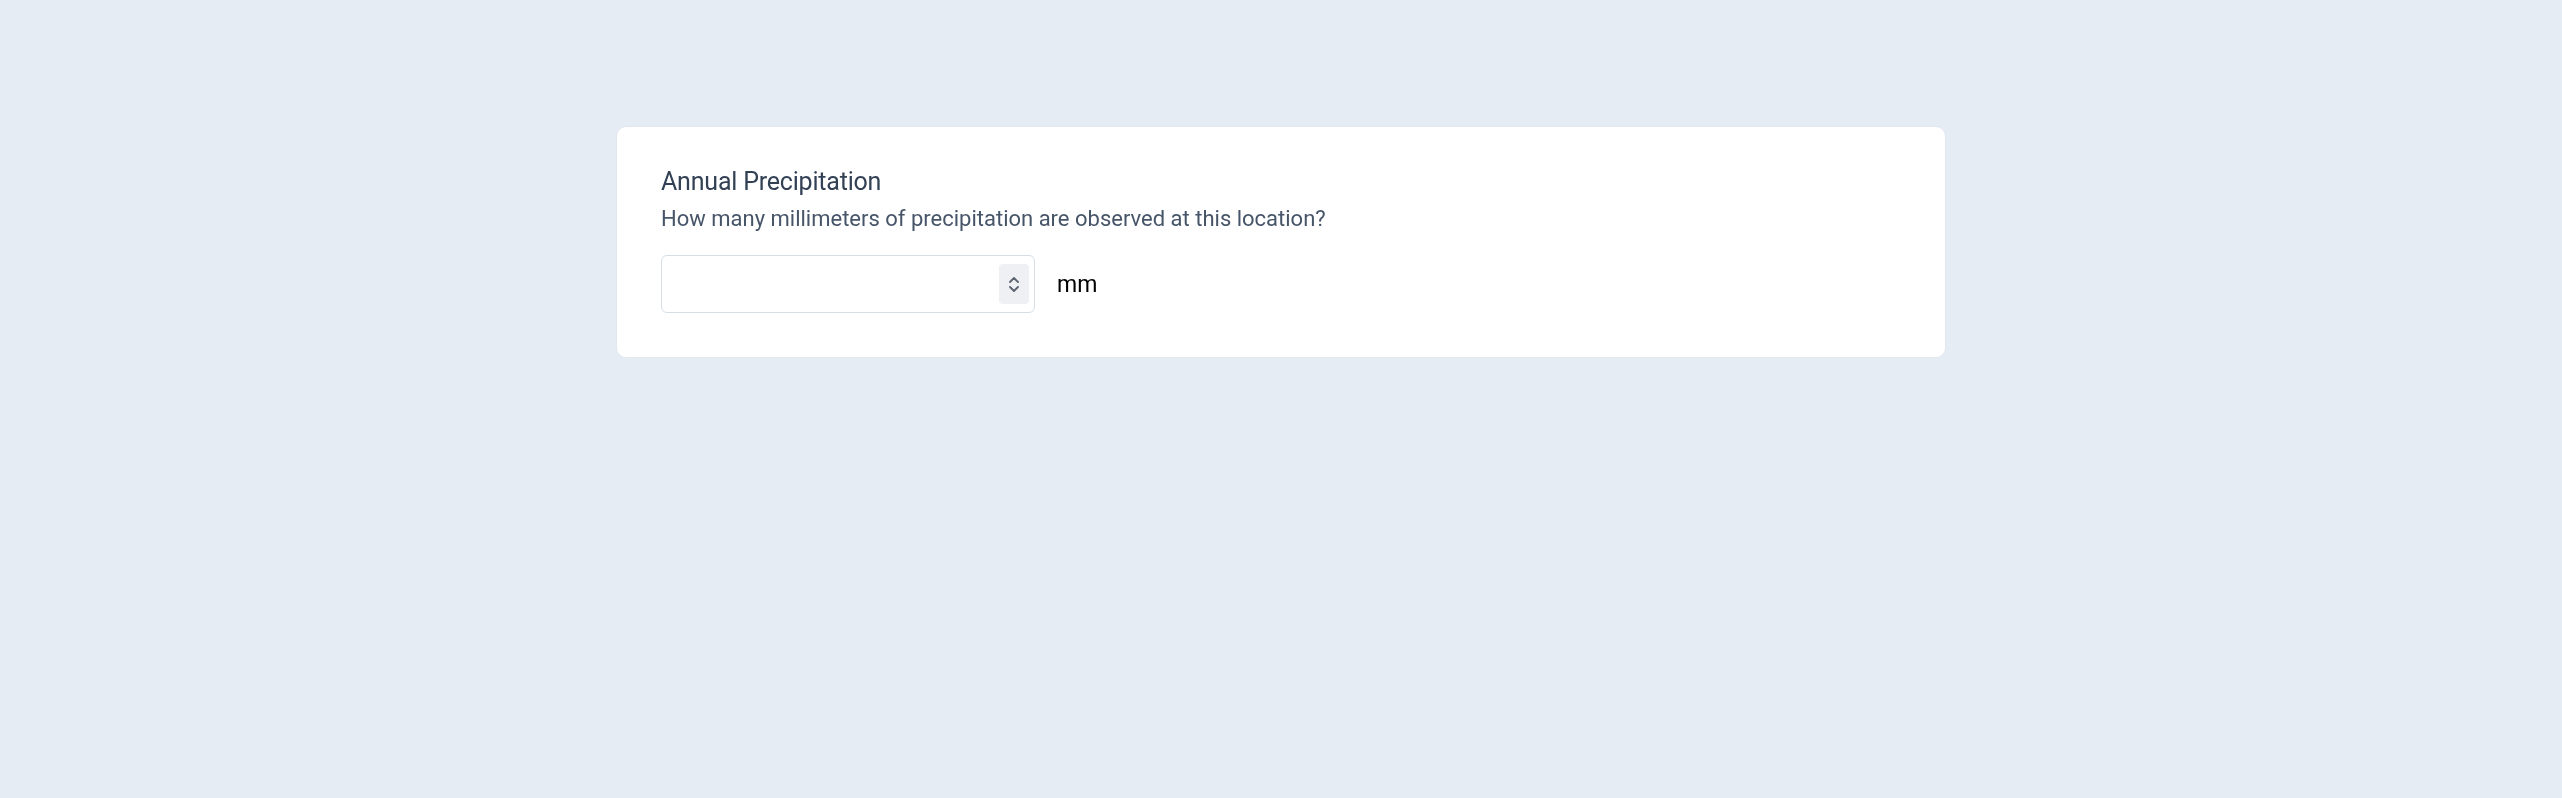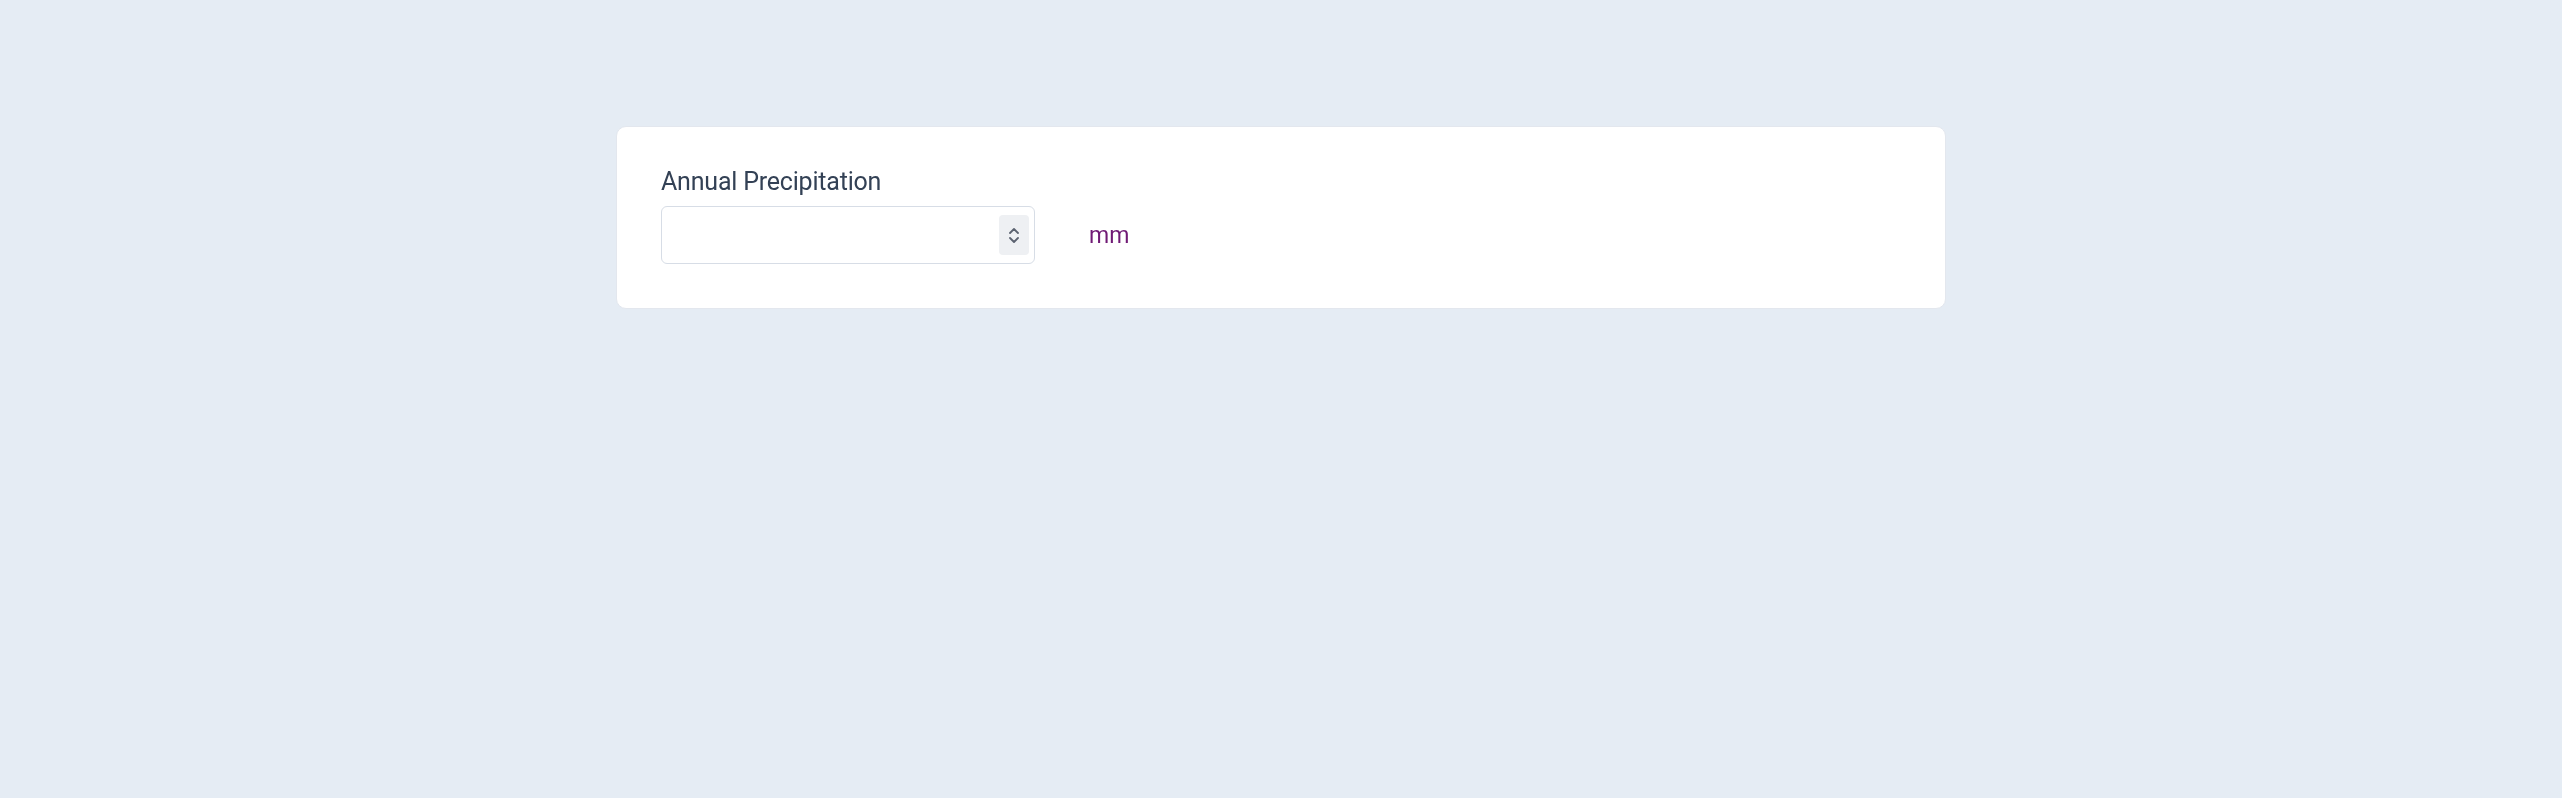--- a/index.html
+++ b/index.html
@@ -71,29 +71,29 @@
       flex-direction: column;
       align-items: center;
       justify-content: center;
       gap: 1px;
     }
     .stepper svg {
       display: block;
     }
     .unit {
       font-size: 23px;
-      color: #701a75;
-      margin-left: 32px;
+      color: #000000;
     }
   </style>
 </head>
 <body>
 
 <div class="card">
   <h2 class="title">Annual Precipitation</h2>
+  <p class="description">How many millimeters of precipitation are observed at this location?</p>
   <div class="input-row">
     <div class="number-input-wrapper">
       <input type="text" class="number-input" value="" style="">
       <div class="stepper">
         <svg width="12" height="8" viewBox="0 0 12 8">
           <path d="M 2 6 L 6 2 L 10 6" stroke="#5b6270" stroke-width="1.8" fill="none" stroke-linecap="round" stroke-linejoin="round"></path>
         </svg>
         <svg width="12" height="8" viewBox="0 0 12 8">
           <path d="M 2 2 L 6 6 L 10 2" stroke="#5b6270" stroke-width="1.8" fill="none" stroke-linecap="round" stroke-linejoin="round"></path>
         </svg>

